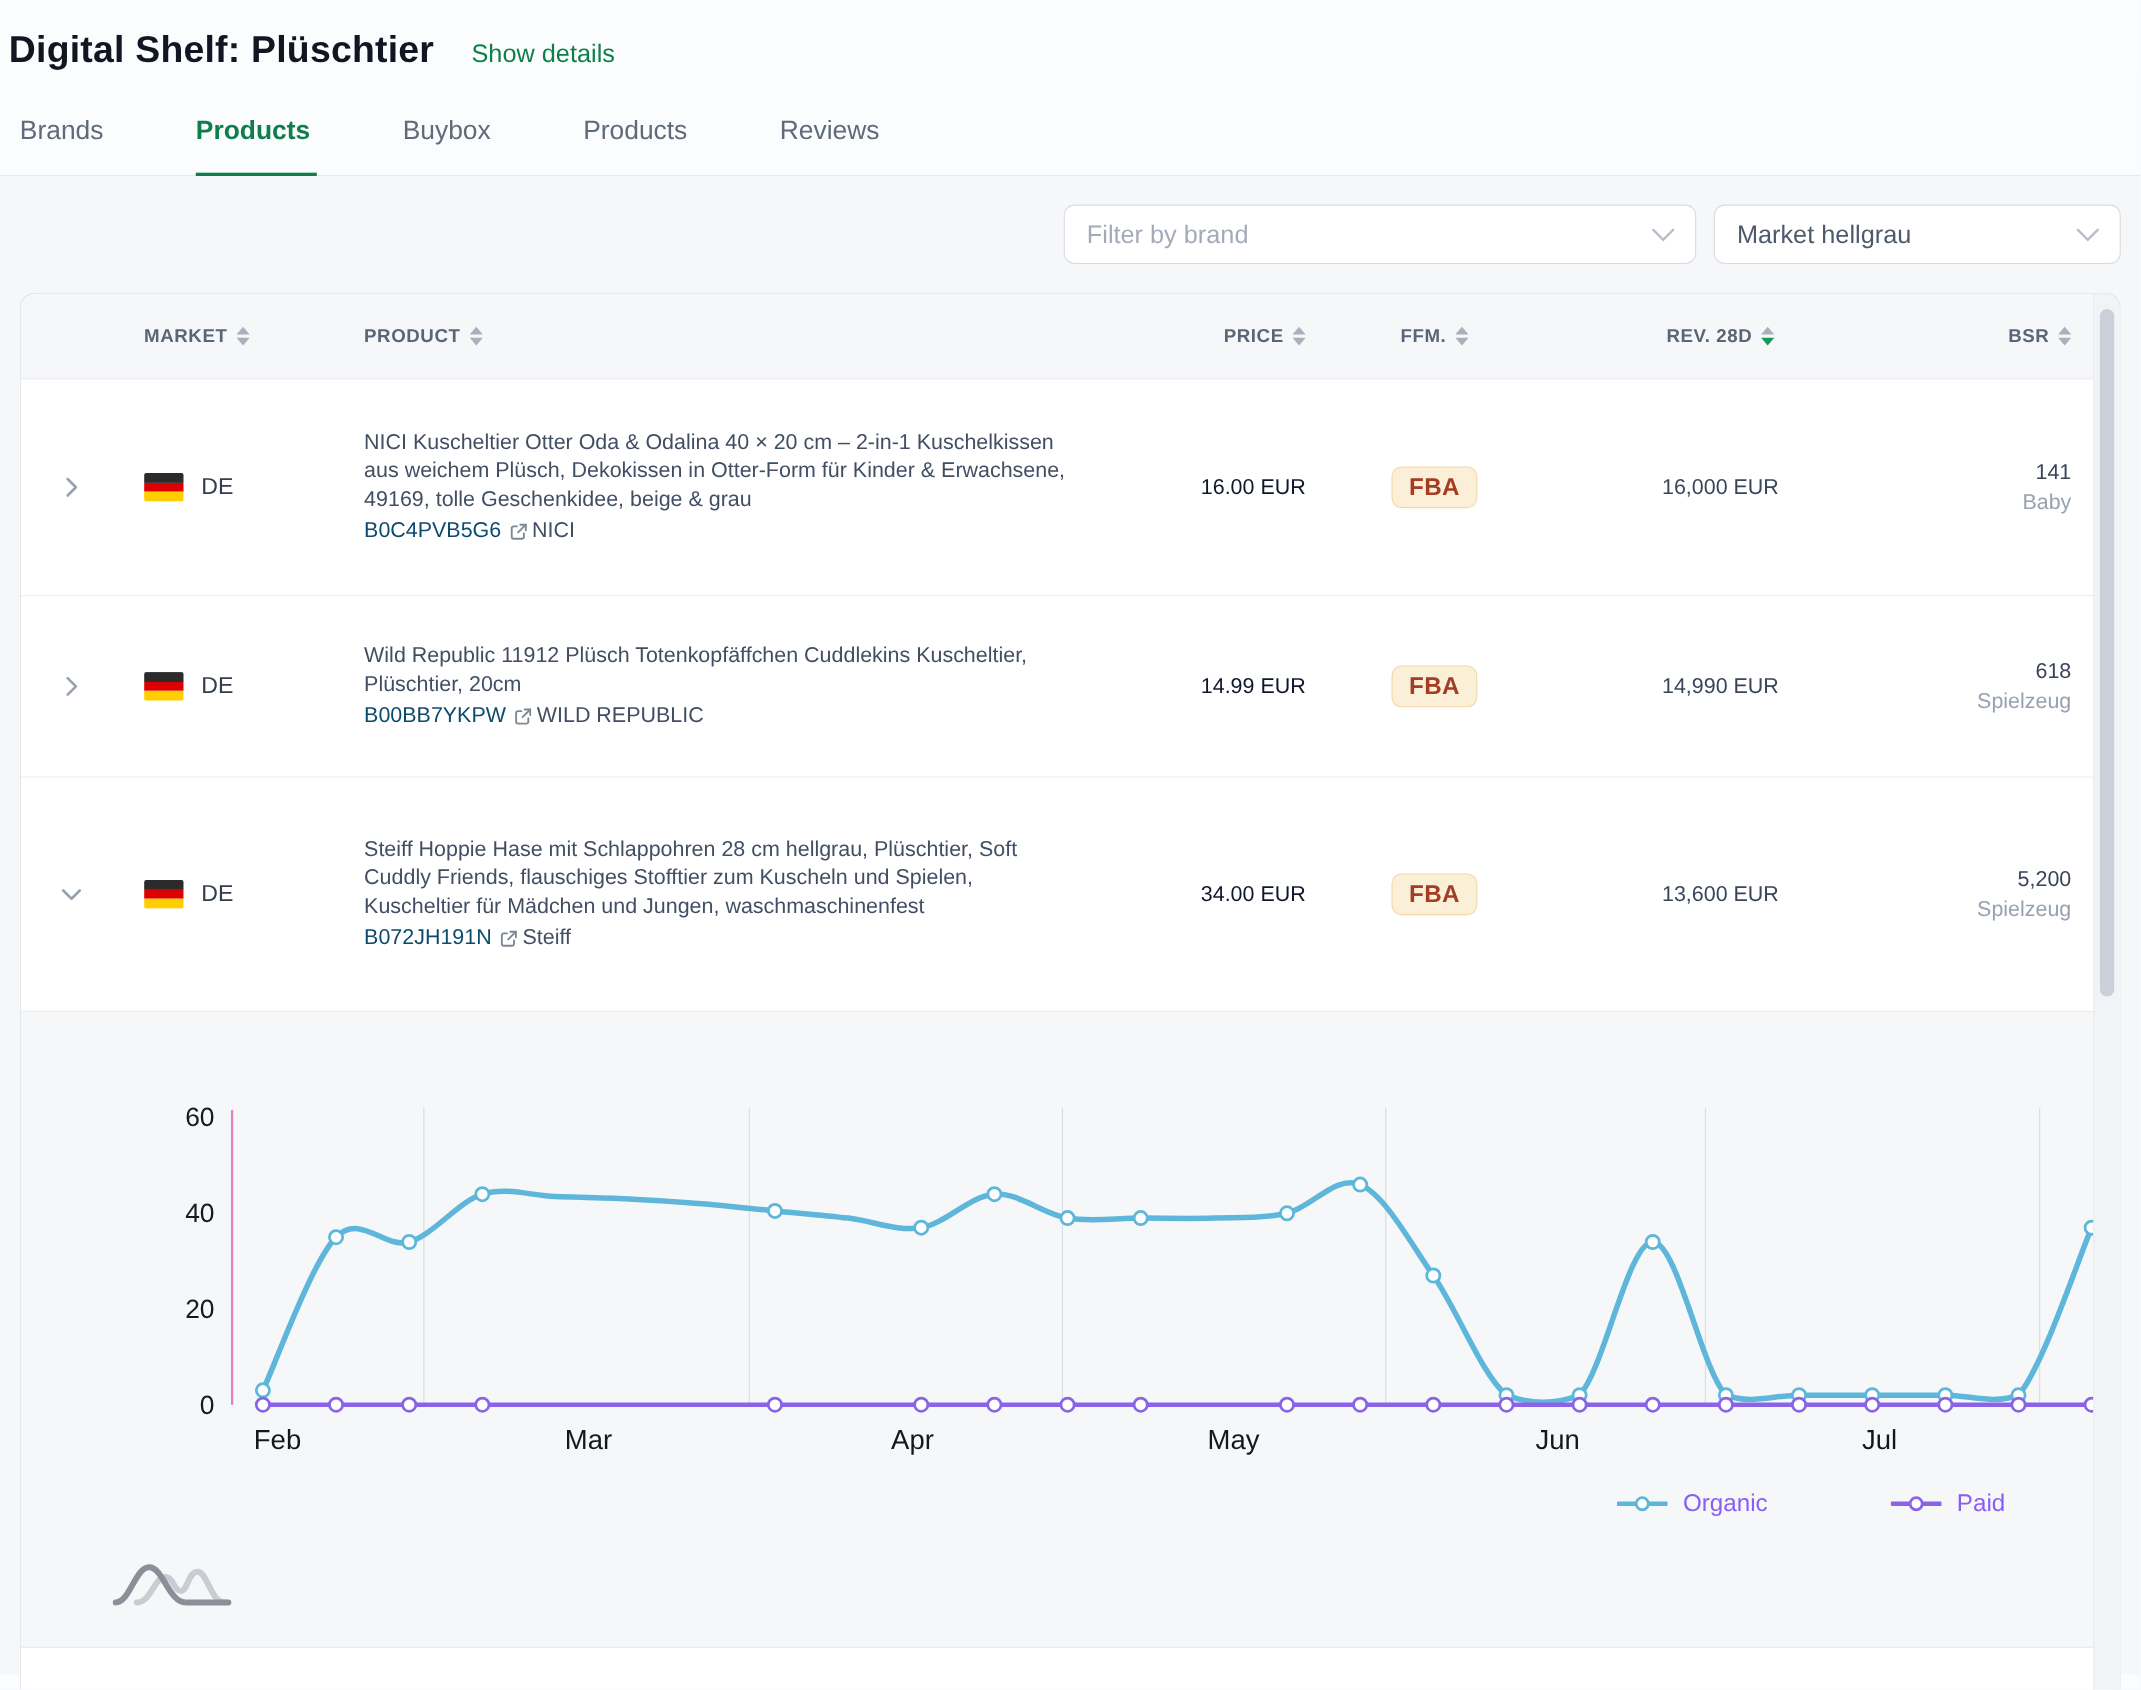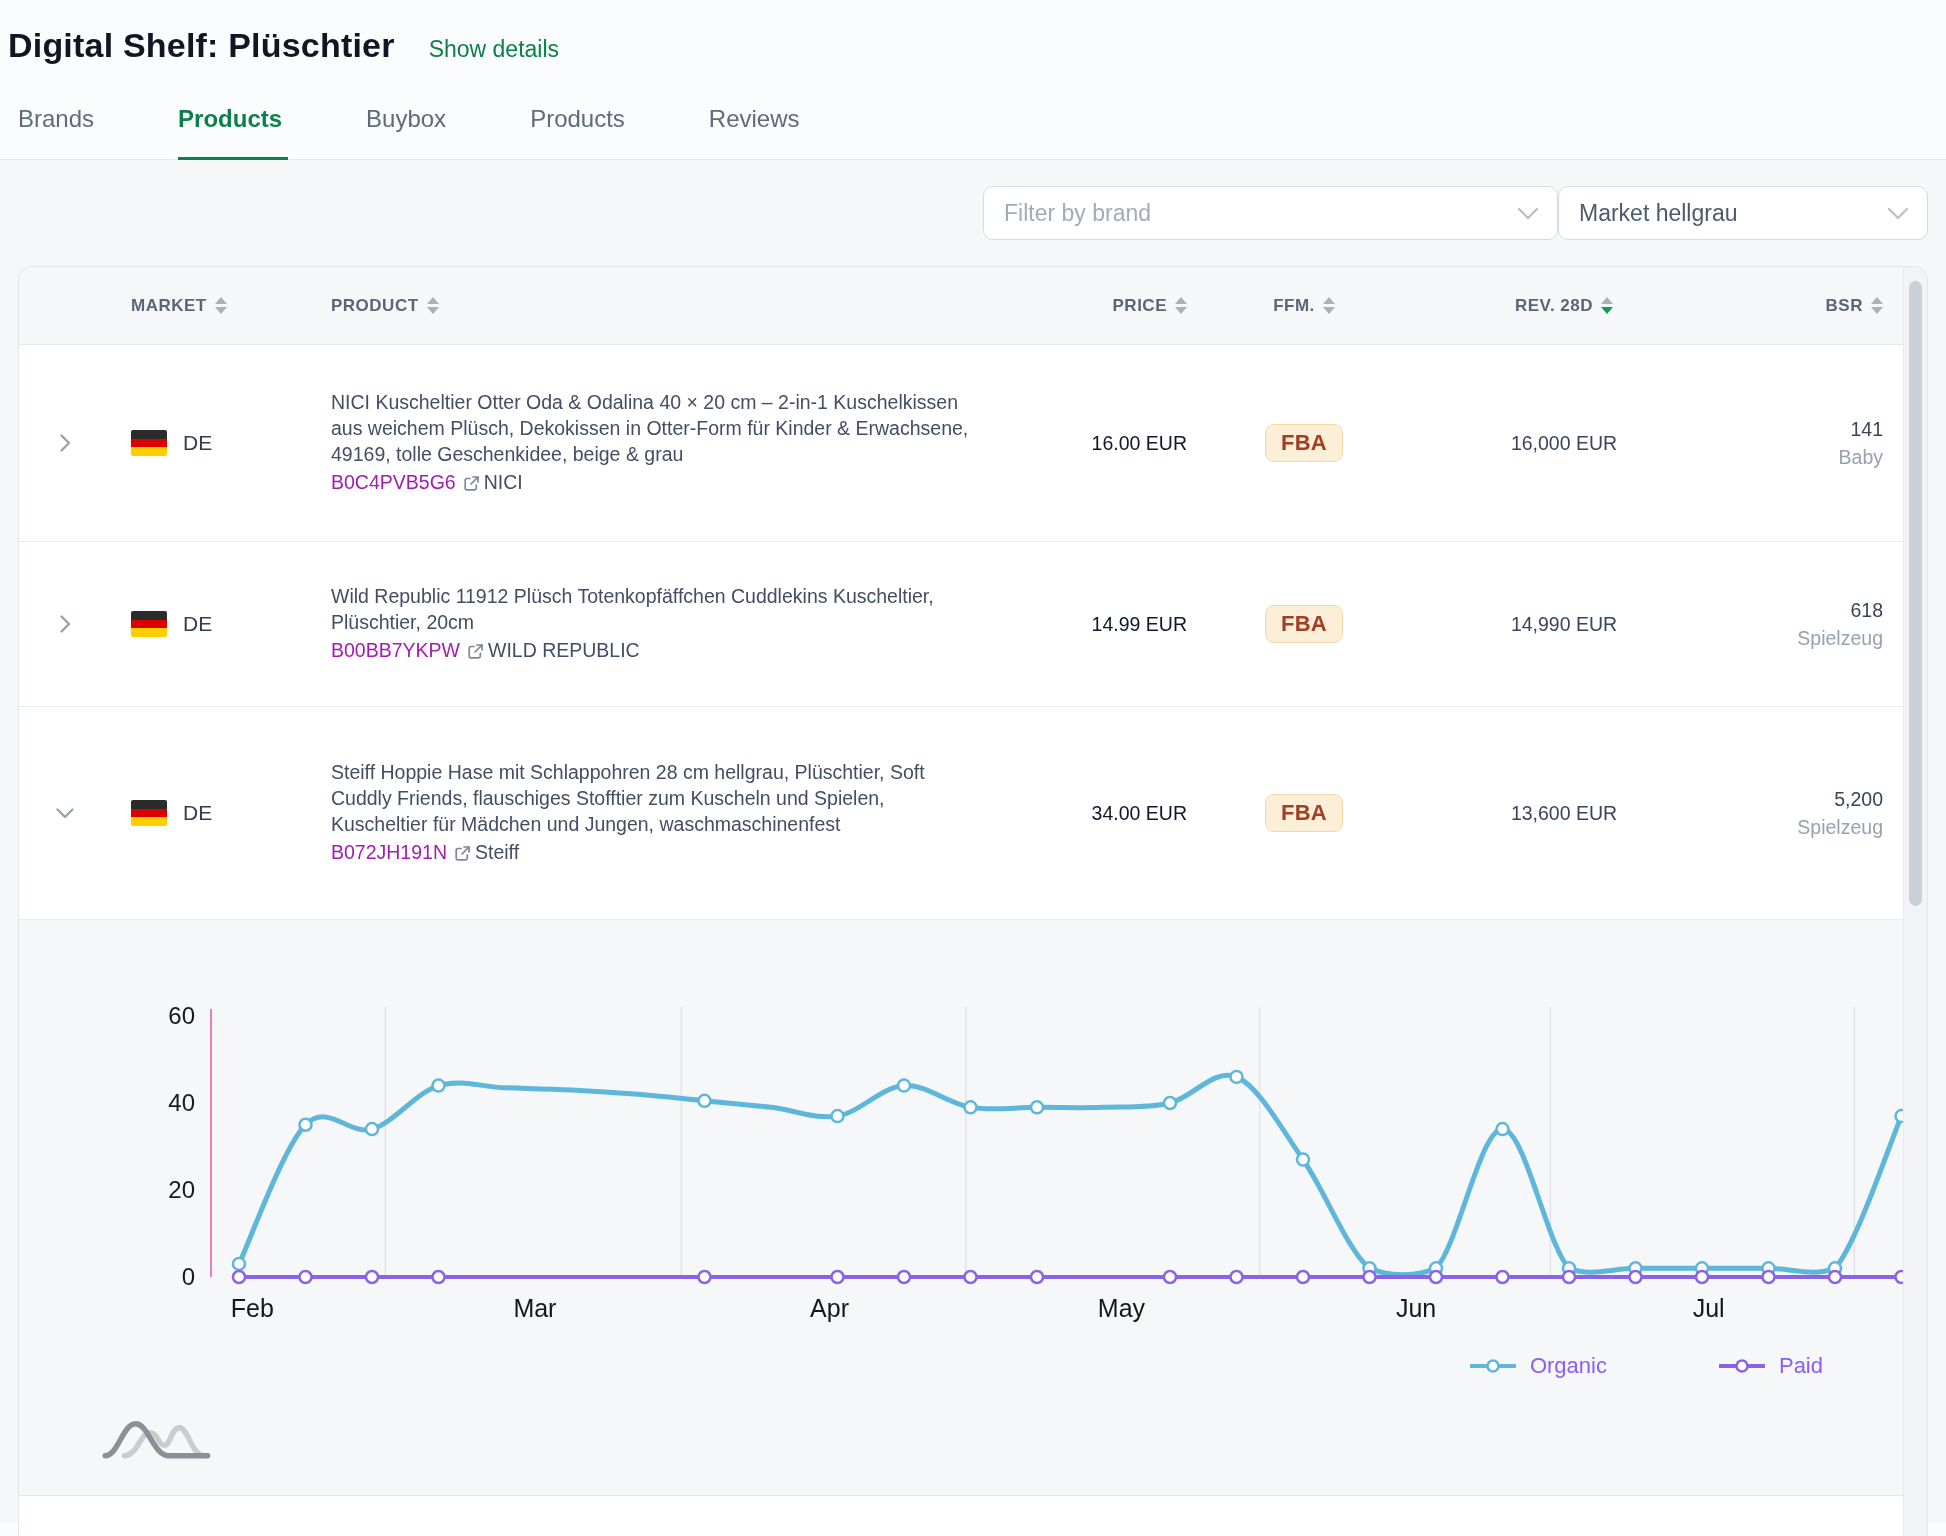--- a/index.html
+++ b/index.html
@@ -11,21 +11,21 @@
   .topbar { padding: 26px 0 0 8px; display: flex; align-items: baseline; }
   .page-title { font-size: 34px; font-weight: 700; color: #101722; letter-spacing: .2px; }
   .show-details { font-size: 23px; color: #0d8049; margin-left: 34px; cursor: pointer; }
   
   .tabs { display: flex; padding: 40px 0 0 18px; border-bottom: 1px solid #e6e8ec; background: #fbfcfd; }
   .tab { font-size: 24px; color: #5f6a7a; padding: 0 6px 24px 0; margin-right: 78px;
          border-bottom: 3px solid transparent; margin-bottom: -1px; cursor: pointer; font-weight: 500;}
   .tab.active { color: #0e7f4b; font-weight: 700; border-bottom-color: #0e7f4b; }
   
   .page-lower { background: #f6f7f9; height: 1362px; }
-  .filter-row { display: flex; justify-content: flex-end; padding: 26px 18px 26px 0; }
+  .filter-row { display: flex; justify-content: flex-end; gap: 16px; padding: 26px 18px 26px 0; }
   .dropdown { height: 54px; background: #fff; border: 1px solid #d7dbe1; border-radius: 10px;
               display: flex; align-items: center; justify-content: space-between;
               padding: 0 18px 0 20px; font-size: 23px; cursor: pointer; }
   .dd-brand { width: 575px; color: #a3abb8; }
   .dd-currency { width: 370px; color: #4d5a6b; }
   .dd-chevron svg { display: block; }
   
   .card { position: relative; margin: 0 18px; width: 1910px; background: #f6f7f9;
           border: 1px solid #e2e5ea; border-bottom: none; border-radius: 14px 14px 0 0; overflow: hidden; }
   .trow { display: grid; grid-template-columns: 92px 208px 680px 190px 230px 290px 180px; align-items: center; }
@@ -46,21 +46,21 @@
   .cell-expand { display: flex; justify-content: center; }
   .expander { width: 26px; height: 26px; display: flex; align-items: center; justify-content: center; cursor: pointer; }
   .expander svg { display: block; transition: transform .1s; }
   .expander.open svg { transform: rotate(90deg); }
   .cell-market { display: flex; align-items: center; gap: 16px; padding-left: 20px; }
   .flag { width: 36px; height: 26px; border-radius: 2px; overflow: hidden; display: flex; flex-direction: column; flex-shrink: 0; }
   .flag div { flex: 1; }
   .market-code { font-size: 21px; color: #333d4e; }
   .cell-product { padding: 4px 30px 4px 12px; font-size: 19.5px; line-height: 1.33; color: #414e63; max-width: 680px; }
   .asin-line { display: flex; align-items: center; gap: 3px; margin-top: 2px; }
-  .asin-link { color: #a21caf; text-decoration: none; cursor: pointer; }
+  .asin-link { color: #0c4a6e; text-decoration: none; cursor: pointer; }
   .ext-icon { display: inline-flex; margin: 2px 1px 0 4px; }
   .brand-name { color: #414e63; }
   .cell-price { justify-self: end; text-align: right; font-size: 19.5px; color: #0f172a; padding-right: 2px; }
   .cell-ffm { justify-self: center; }
   .ffm-badge { display: inline-block; background: #fcefd8; border: 1.5px solid #f3d7a7; color: #a33d23;
                font-size: 22px; font-weight: 700; border-radius: 9px; padding: 5px 15px; letter-spacing: .3px; }
   .cell-rev { justify-self: center; font-size: 19.5px; color: #3a455c; }
   .cell-bsr { justify-self: end; text-align: right; padding-right: 6px; line-height: 1.45; font-size: 19.5px; }
   .bsr-rank { color: #394457; }
   .bsr-cat { color: #97a1b0; }

